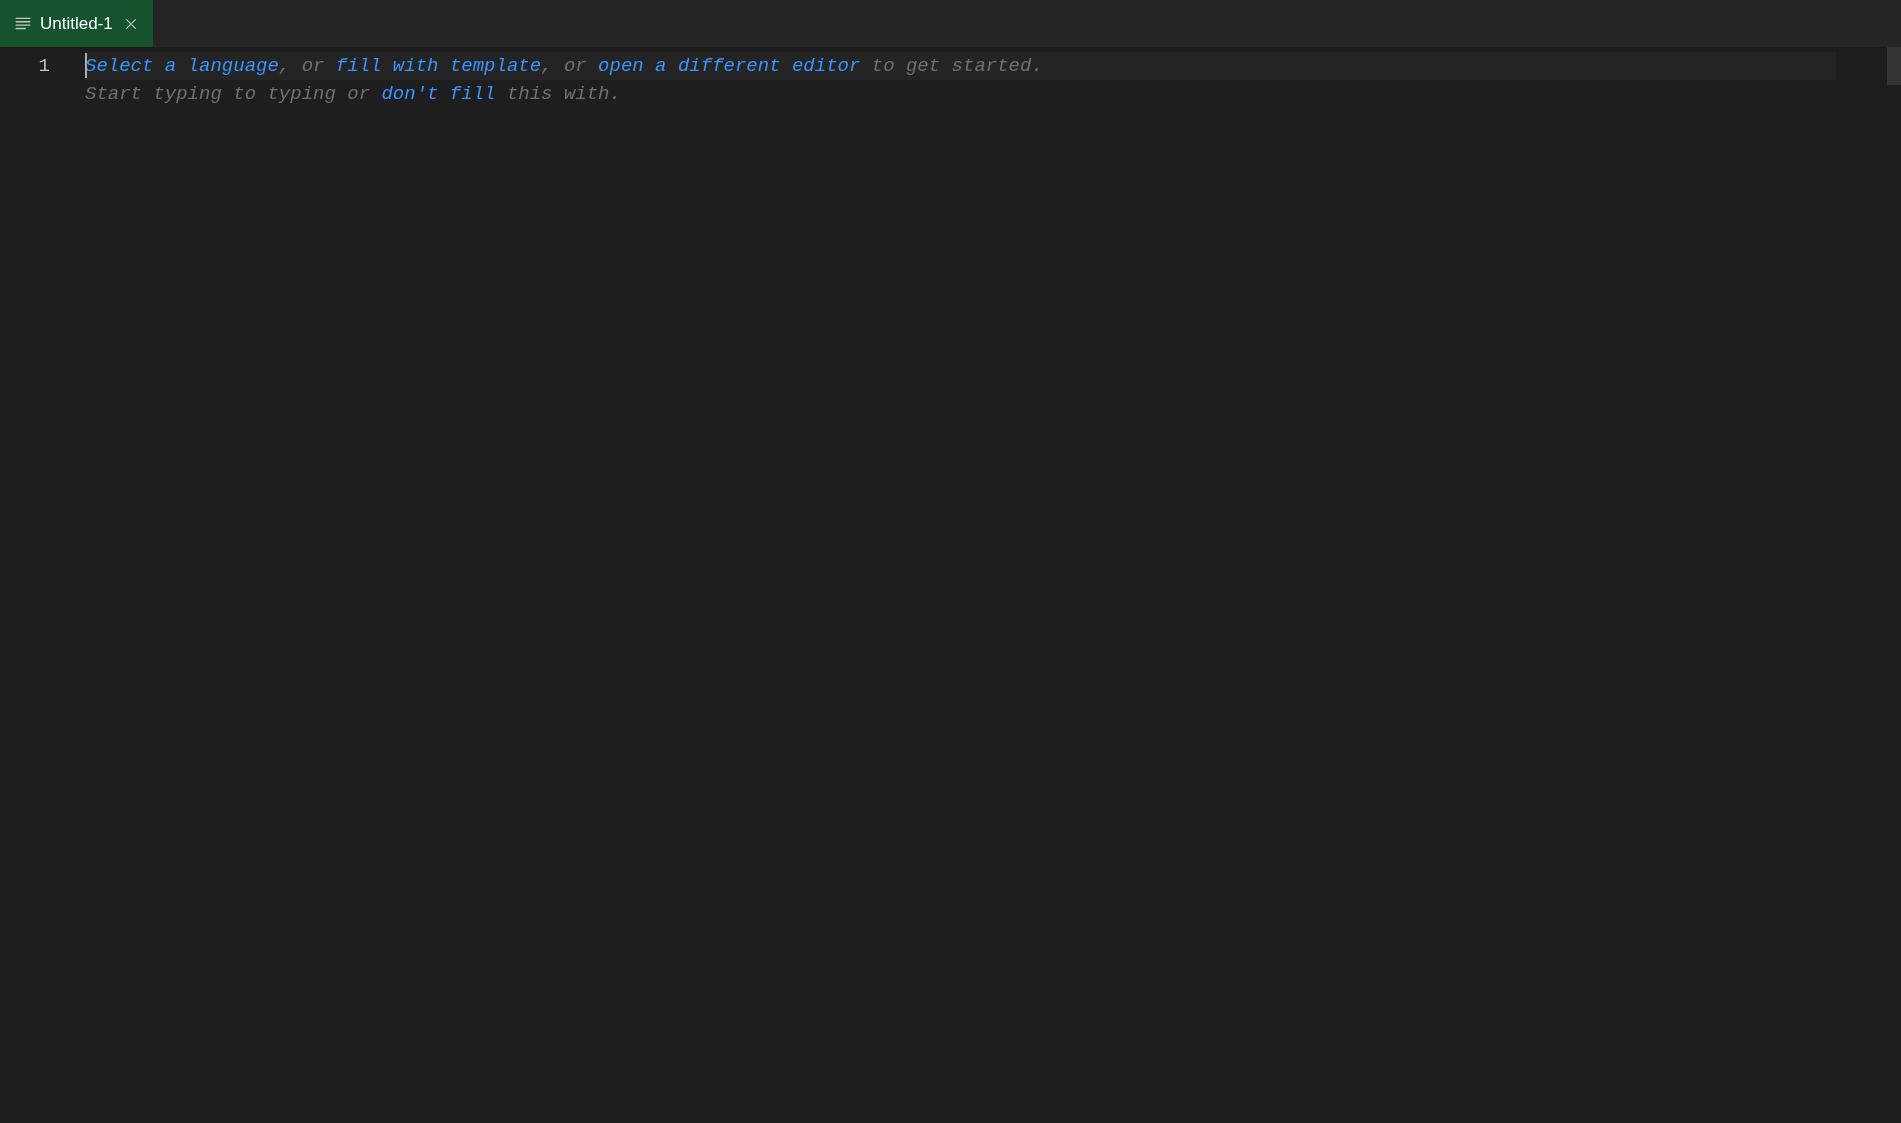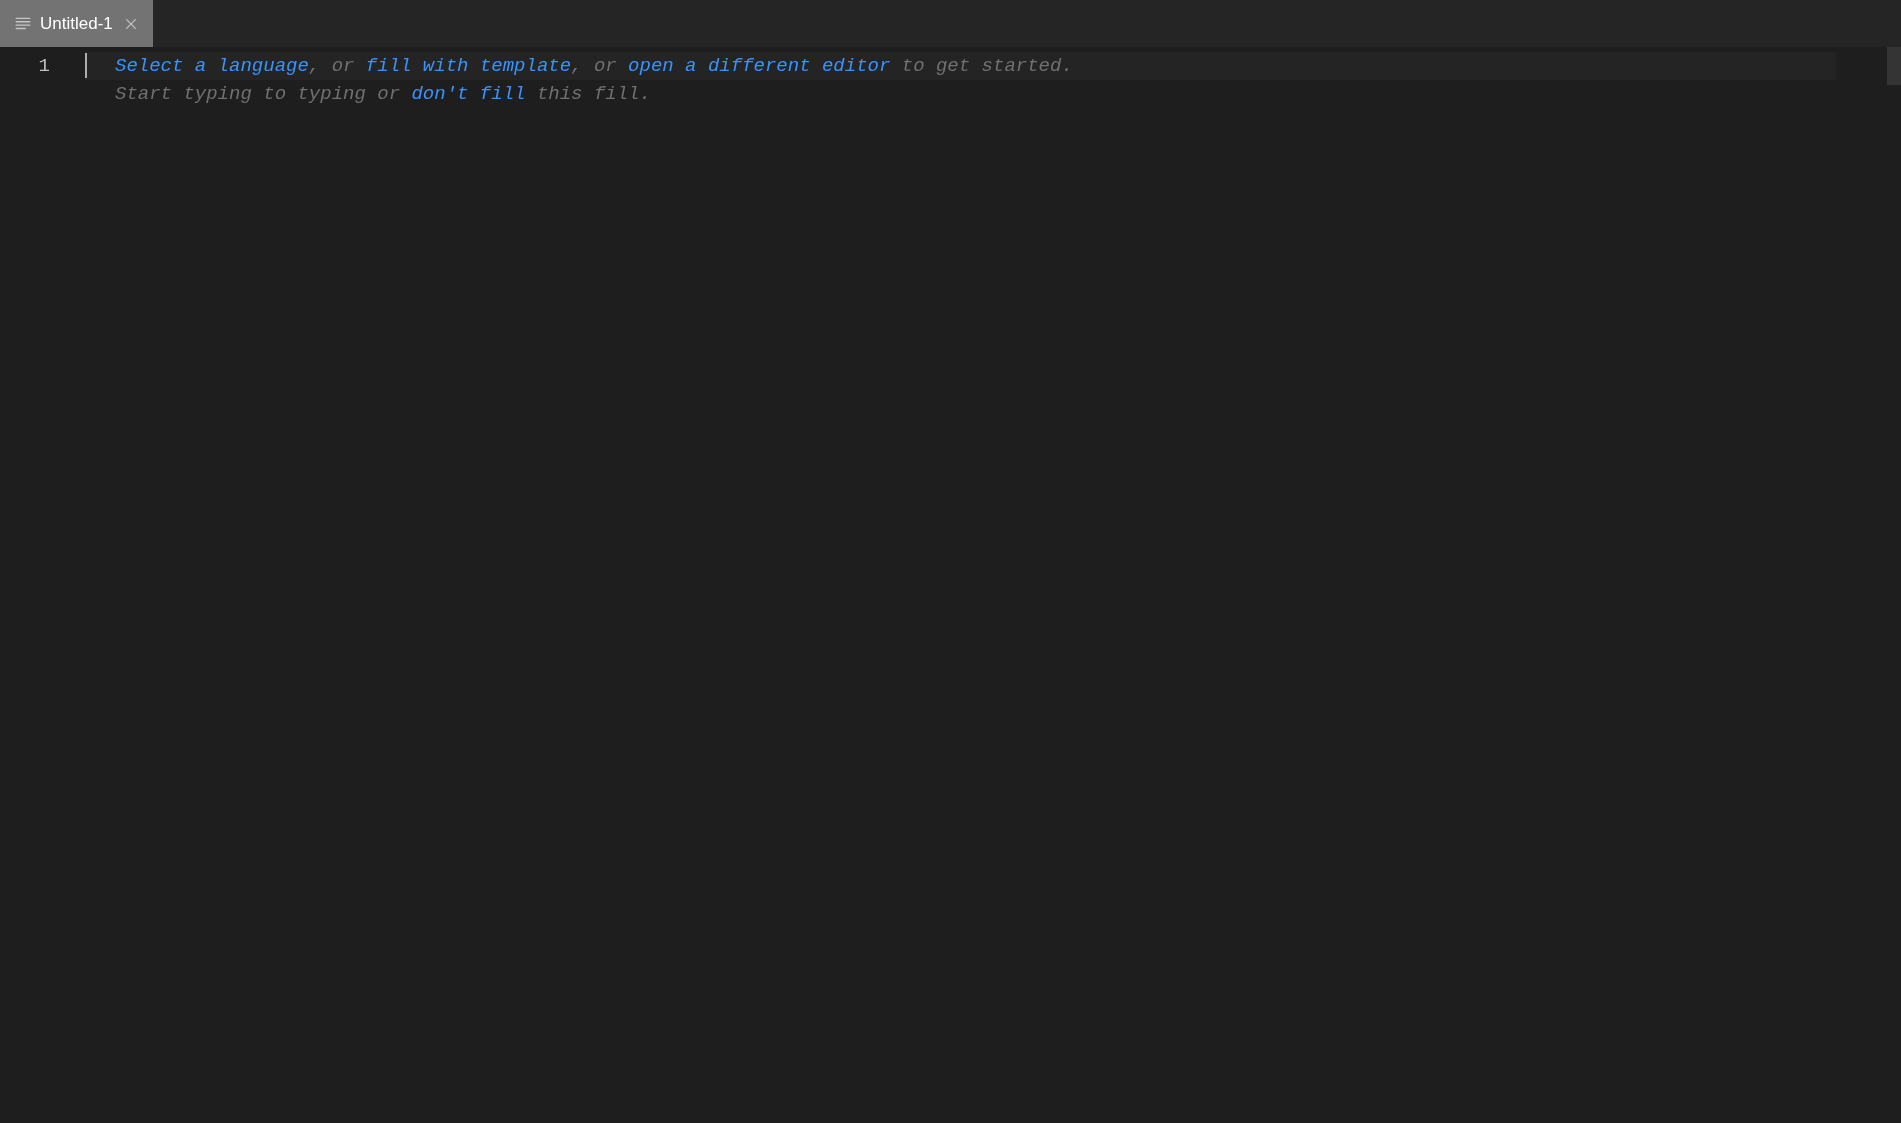--- a/index.html
+++ b/index.html
@@ -18,21 +18,21 @@
     .tab-bar {
       height: 47px;
       background: #252526;
       display: flex;
       align-items: stretch;
     }
     .tab {
       display: flex;
       align-items: center;
       padding: 0 12px 0 14px;
-      background: #737373;
+      background: #14532d;
       cursor: pointer;
       gap: 8px;
       min-width: 140px;
     }
     .tab-icon {
       display: flex;
       align-items: center;
       justify-content: center;
     }
     .tab-label {
@@ -81,21 +81,20 @@
       top: 6px;
       width: 2px;
       height: 25px;
       background: #aeafad;
     }
     .hint-line {
       color: #707070;
       font-style: italic;
       line-height: 28px;
       white-space: pre;
-      margin-left: 30px;
     }
     .hint-link {
       color: #3794ff;
       font-style: italic;
       cursor: pointer;
     }
     .editor-line1-bg {
       position: absolute;
       top: 47px;
       left: 0;
@@ -135,17 +134,17 @@
   </div>
 </div>
 
 <div class="editor-area">
   <div class="gutter">
     <div class="line-number">1</div>
   </div>
   <div class="content">
     <div class="cursor"></div>
     <div class="hint-line"><span class="hint-link">Select a language</span><span>, or </span><span class="hint-link">fill with template</span><span>, or </span><span class="hint-link">open a different editor</span><span> to get started.</span></div>
-    <div class="hint-line"><span>Start typing to typing or </span><span class="hint-link">don't fill</span><span> this fill.</span></div>
+    <div class="hint-line"><span>Start typing to typing or </span><span class="hint-link">don't fill</span><span> this with.</span></div>
   </div>
 </div>
 
 <div class="scrollbar-thumb"></div>
 
 </body></html>

